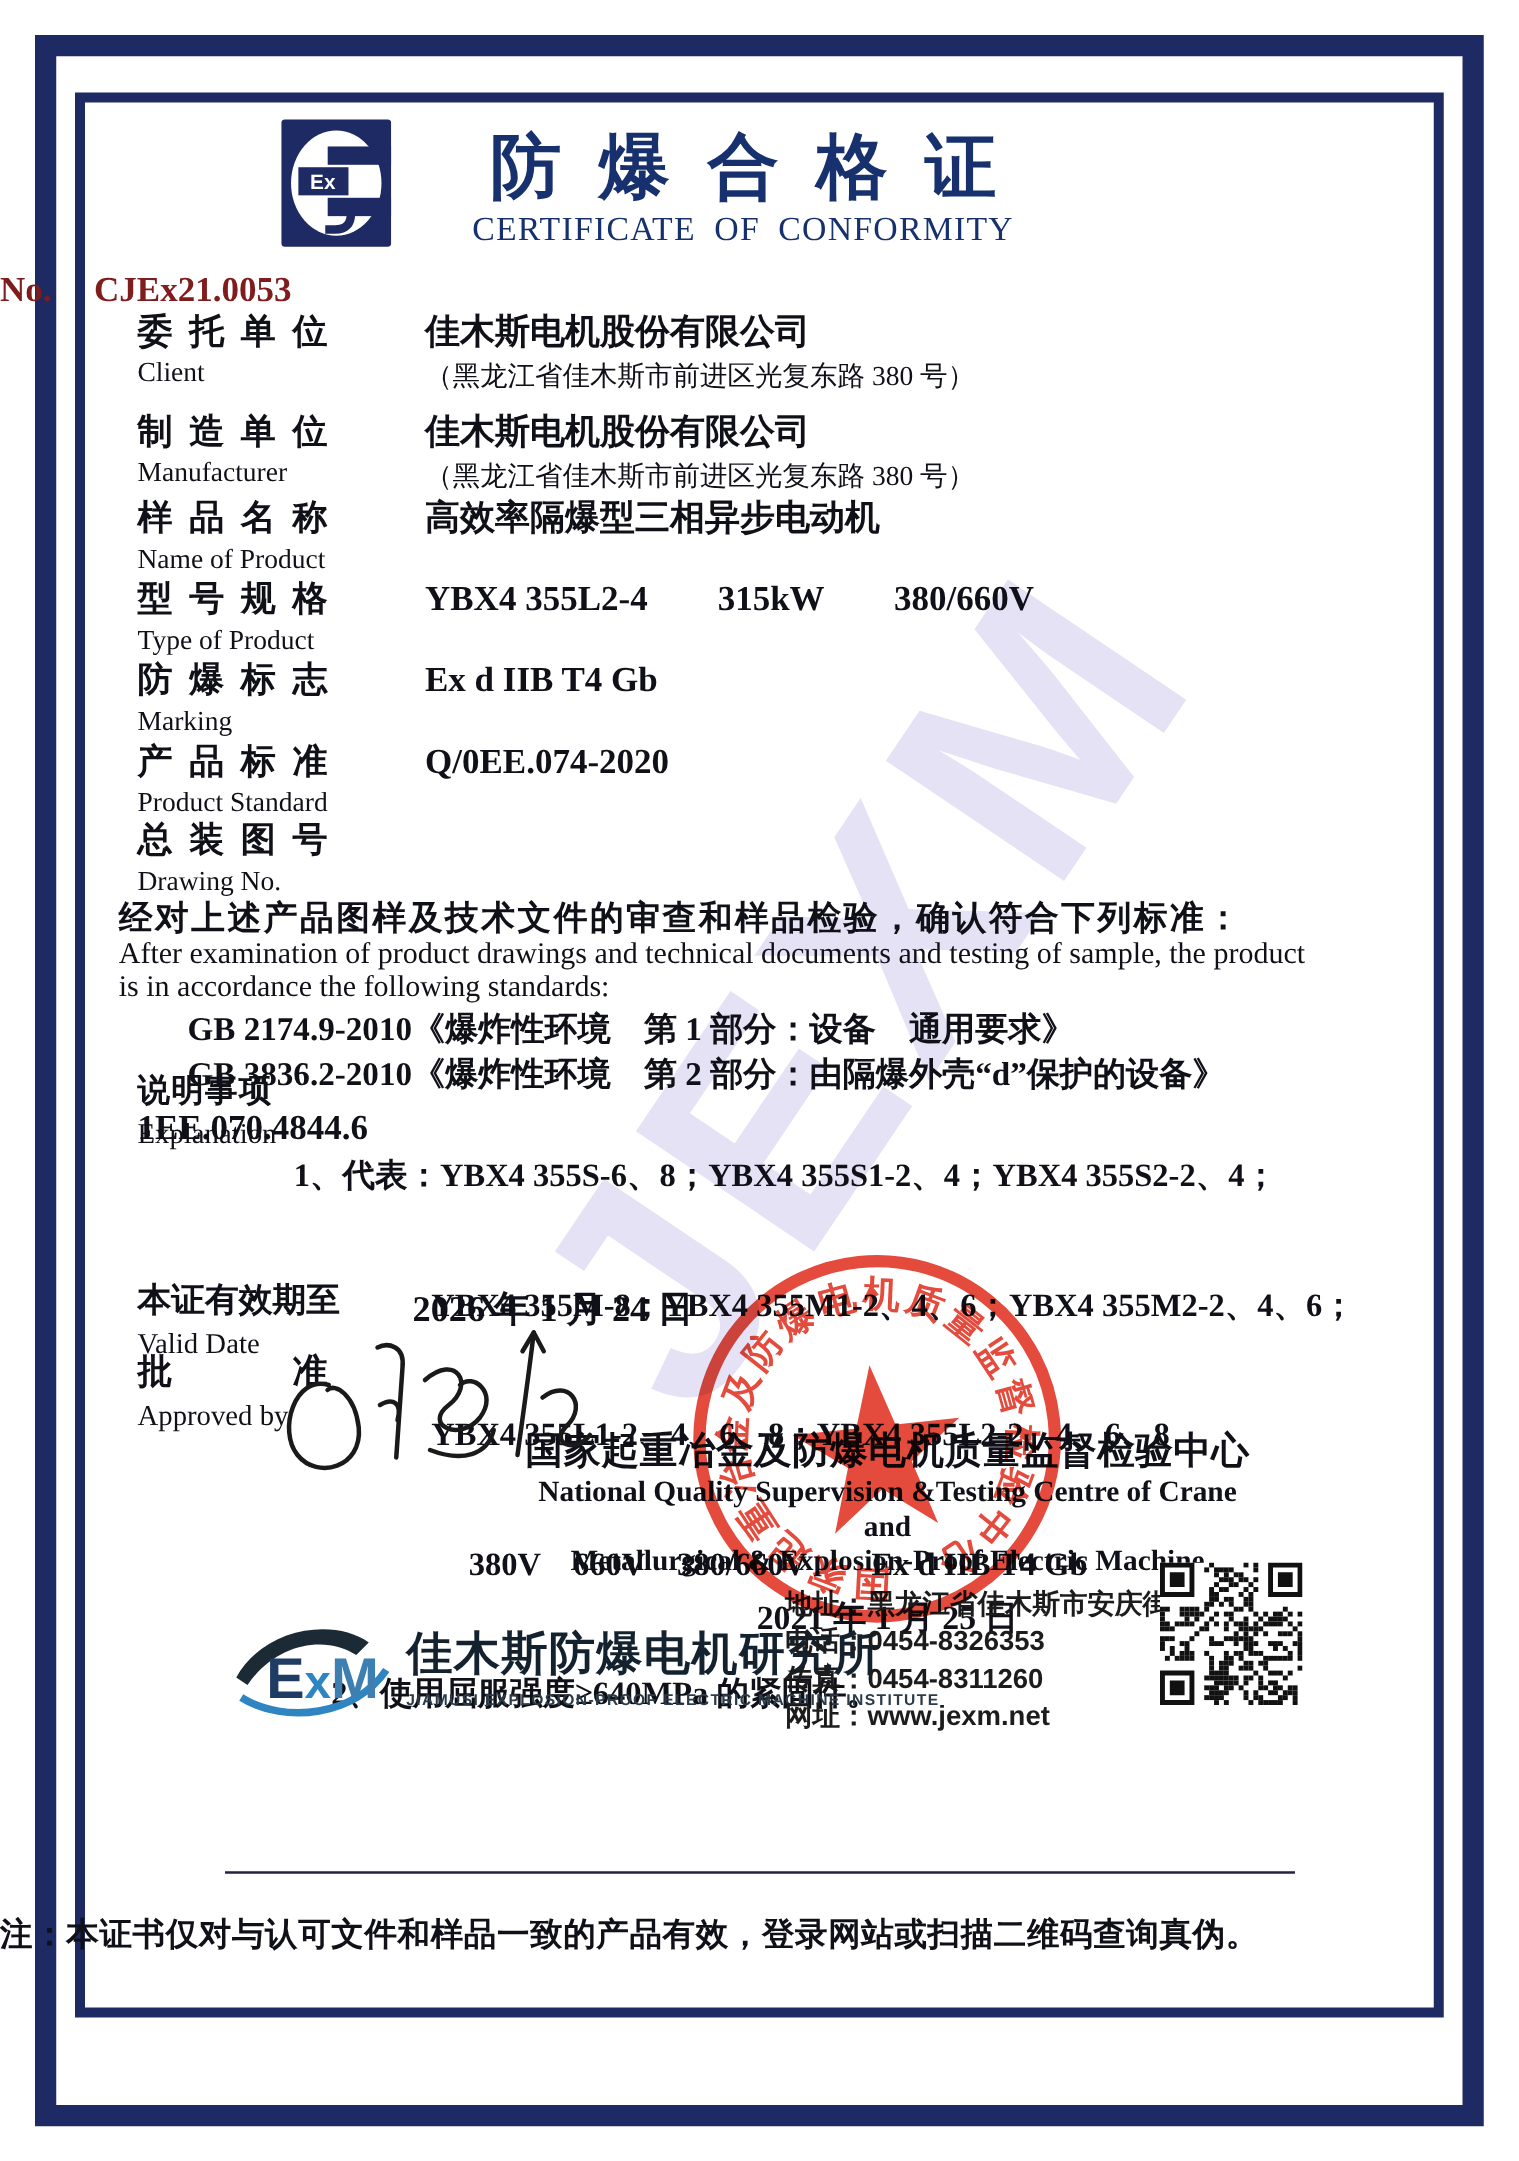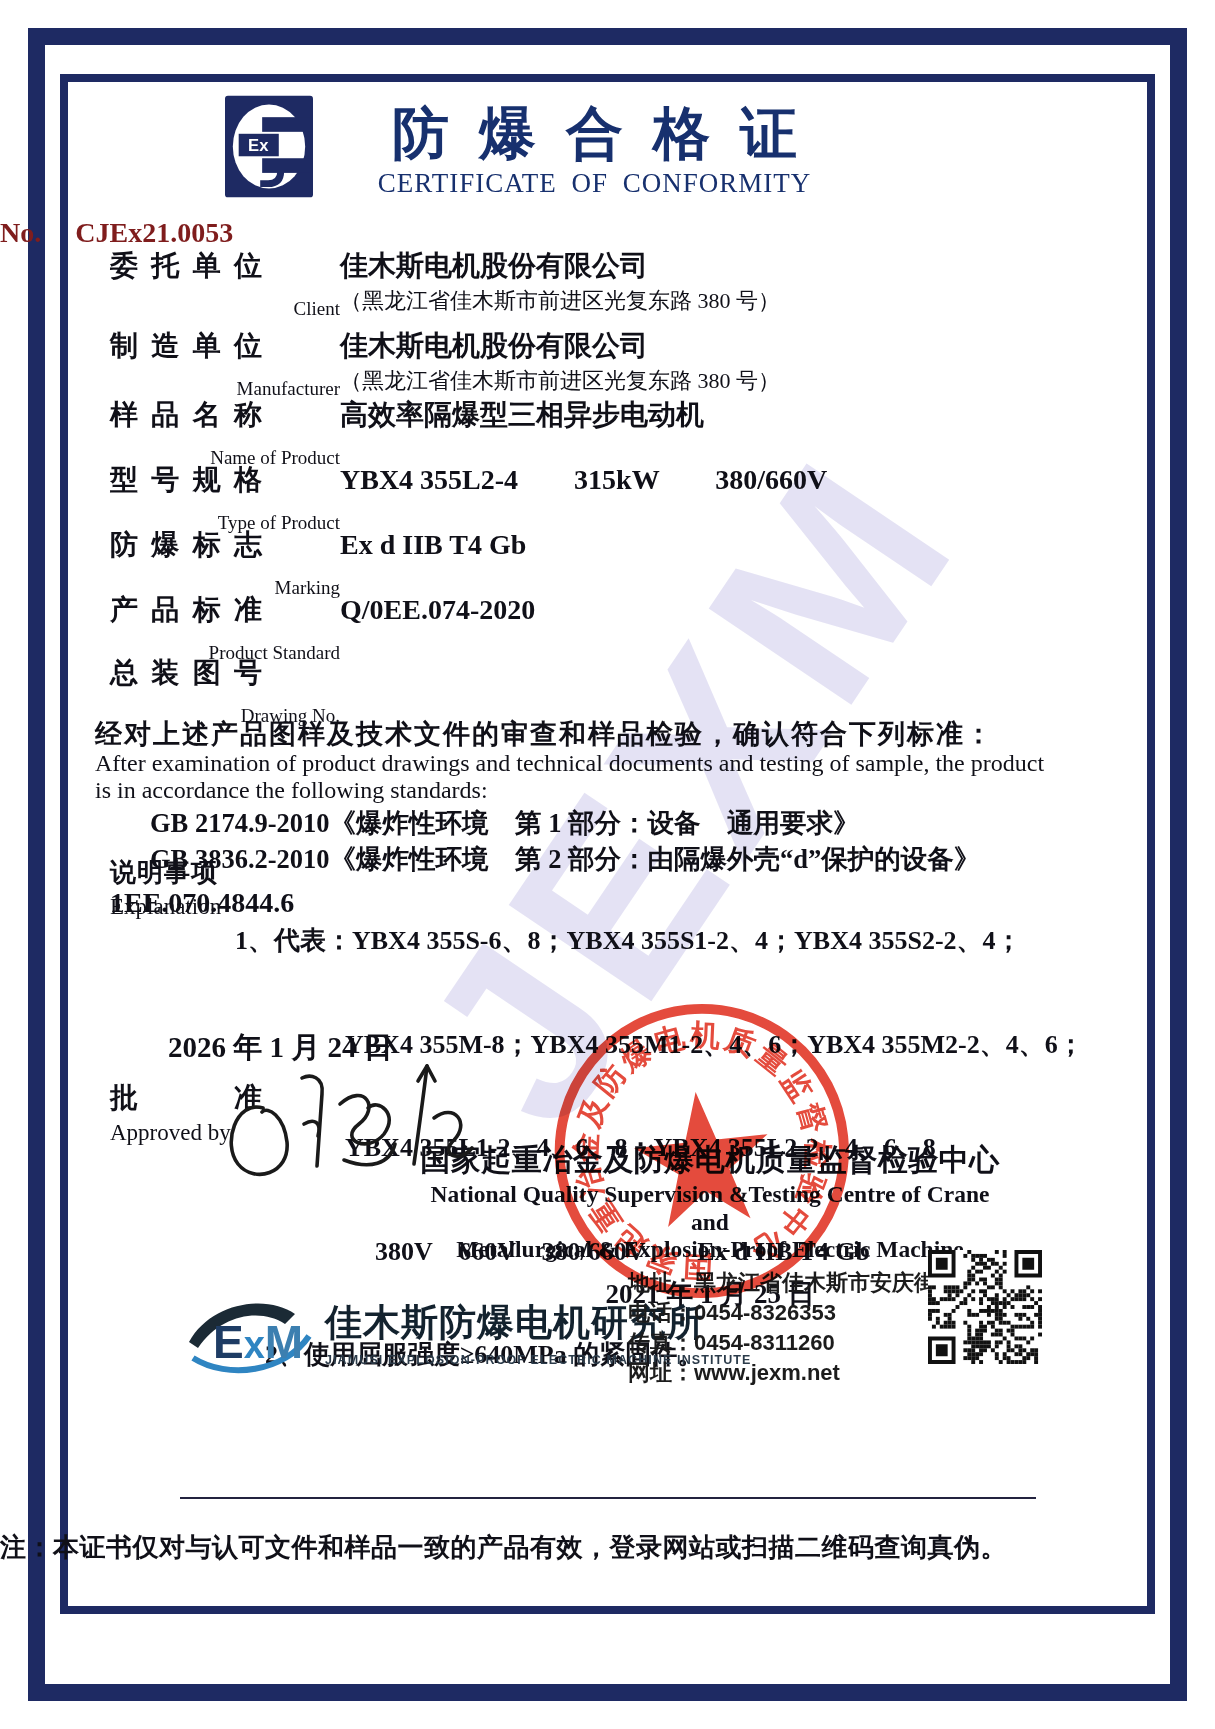--- a/index.html
+++ b/index.html
@@ -31,21 +31,21 @@
     font-size:27px;font-weight:normal;color:#17306e;word-spacing:7px;letter-spacing:1px;}
   .hdr-no{position:absolute;left:0;right:70px;top:217px;
     font-size:28px;font-weight:bold;color:#7f1d1d;}
   .hdr-no .gap{display:inline-block;width:34px;}
 
   
   .field{position:absolute;left:110px;right:80px;display:flex;z-index:1;}
   .flabels{width:230px;flex:0 0 230px;}
   .flabel-cn{width:152px;font-size:28px;font-weight:600;letter-spacing:0;
     text-align:justify;text-align-last:justify;line-height:32px;}
-  .flabel-en{font-size:19px;line-height:28px;margin-top:13px;text-align:right;}
+  .flabel-en{font-size:22px;line-height:28px;margin-top:2px;}
   .fval{flex:1;}
   .fval-main{font-size:28px;font-weight:bold;line-height:32px;white-space:pre-wrap;}
   .fval-note{font-size:22px;line-height:26px;margin-top:6px;}
 
   
   .statement{position:absolute;left:95px;right:80px;top:718px;z-index:1;}
   .st-cn{font-size:27px;font-weight:bold;letter-spacing:2px;line-height:32px;}
   .st-en{font-size:24px;line-height:27px;}
   .st-std{font-size:26.5px;font-weight:bold;line-height:33px;padding-left:55px;margin-top:3px;}
 
@@ -205,20 +205,24 @@
 </div>
 <div class="exp-lines">
   <div class="l1">1、代表：YBX4 355S-6、8；YBX4 355S1-2、4；YBX4 355S2-2、4；</div>
   <div class="l2">YBX4 355M-8；YBX4 355M1-2、4、6；YBX4 355M2-2、4、6；</div>
   <div class="l3">YBX4 355L1-2、4、6、8；YBX4 355L2-2、4、6、8</div>
   <div class="l4">380V　660V　380/660V　　Ex d IIB T4 Gb</div>
   <div class="l5">2、使用屈服强度≥640MPa 的紧固件。</div>
 </div>
 
 <div class="valid">
+  <div>
+    <div class="cn">本证有效期至</div>
+    <div class="en">Valid Date</div>
+  </div>
   <div class="val">2026 年 1 月 24 日</div>
 </div>
 
 <div class="approval">
   <div class="flabel-cn">批准</div>
   <div class="en">Approved by</div>
 </div>
 
 <div class="signature">
   <svg width="262" height="142" viewBox="0 0 262 142">

